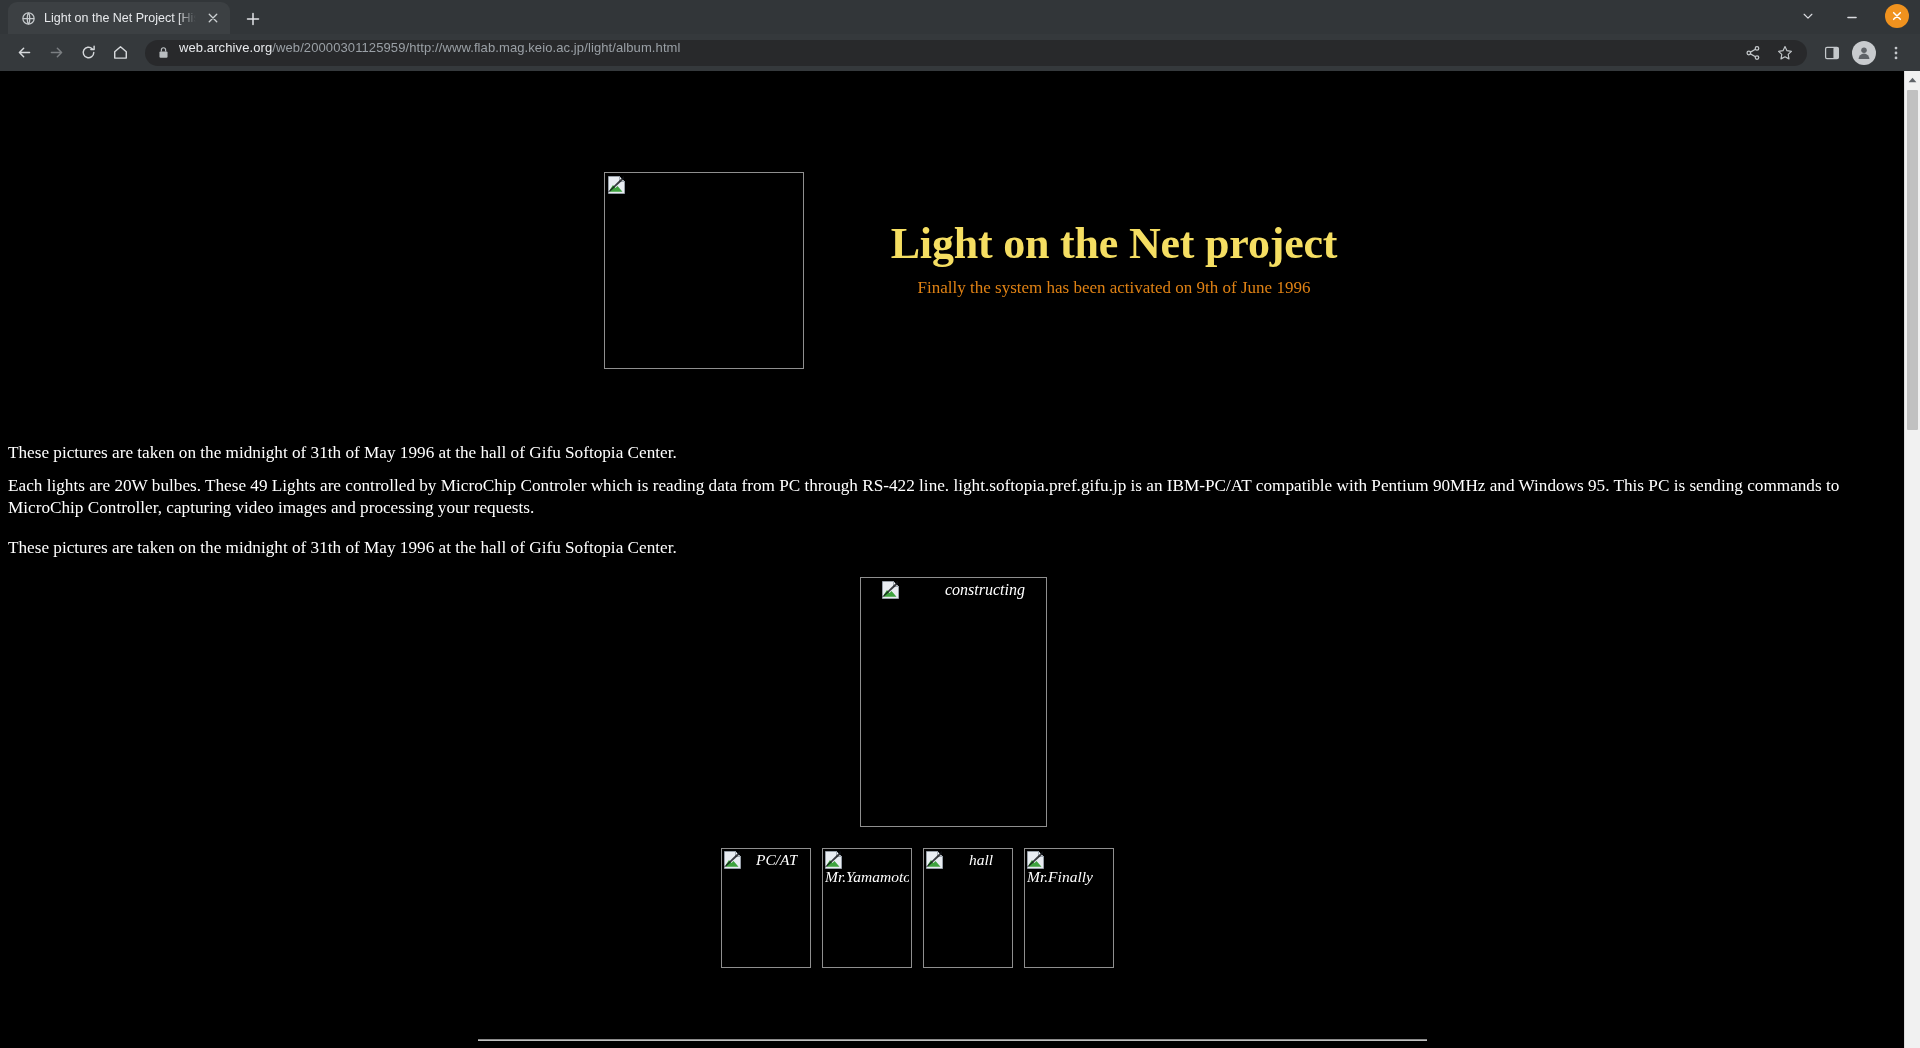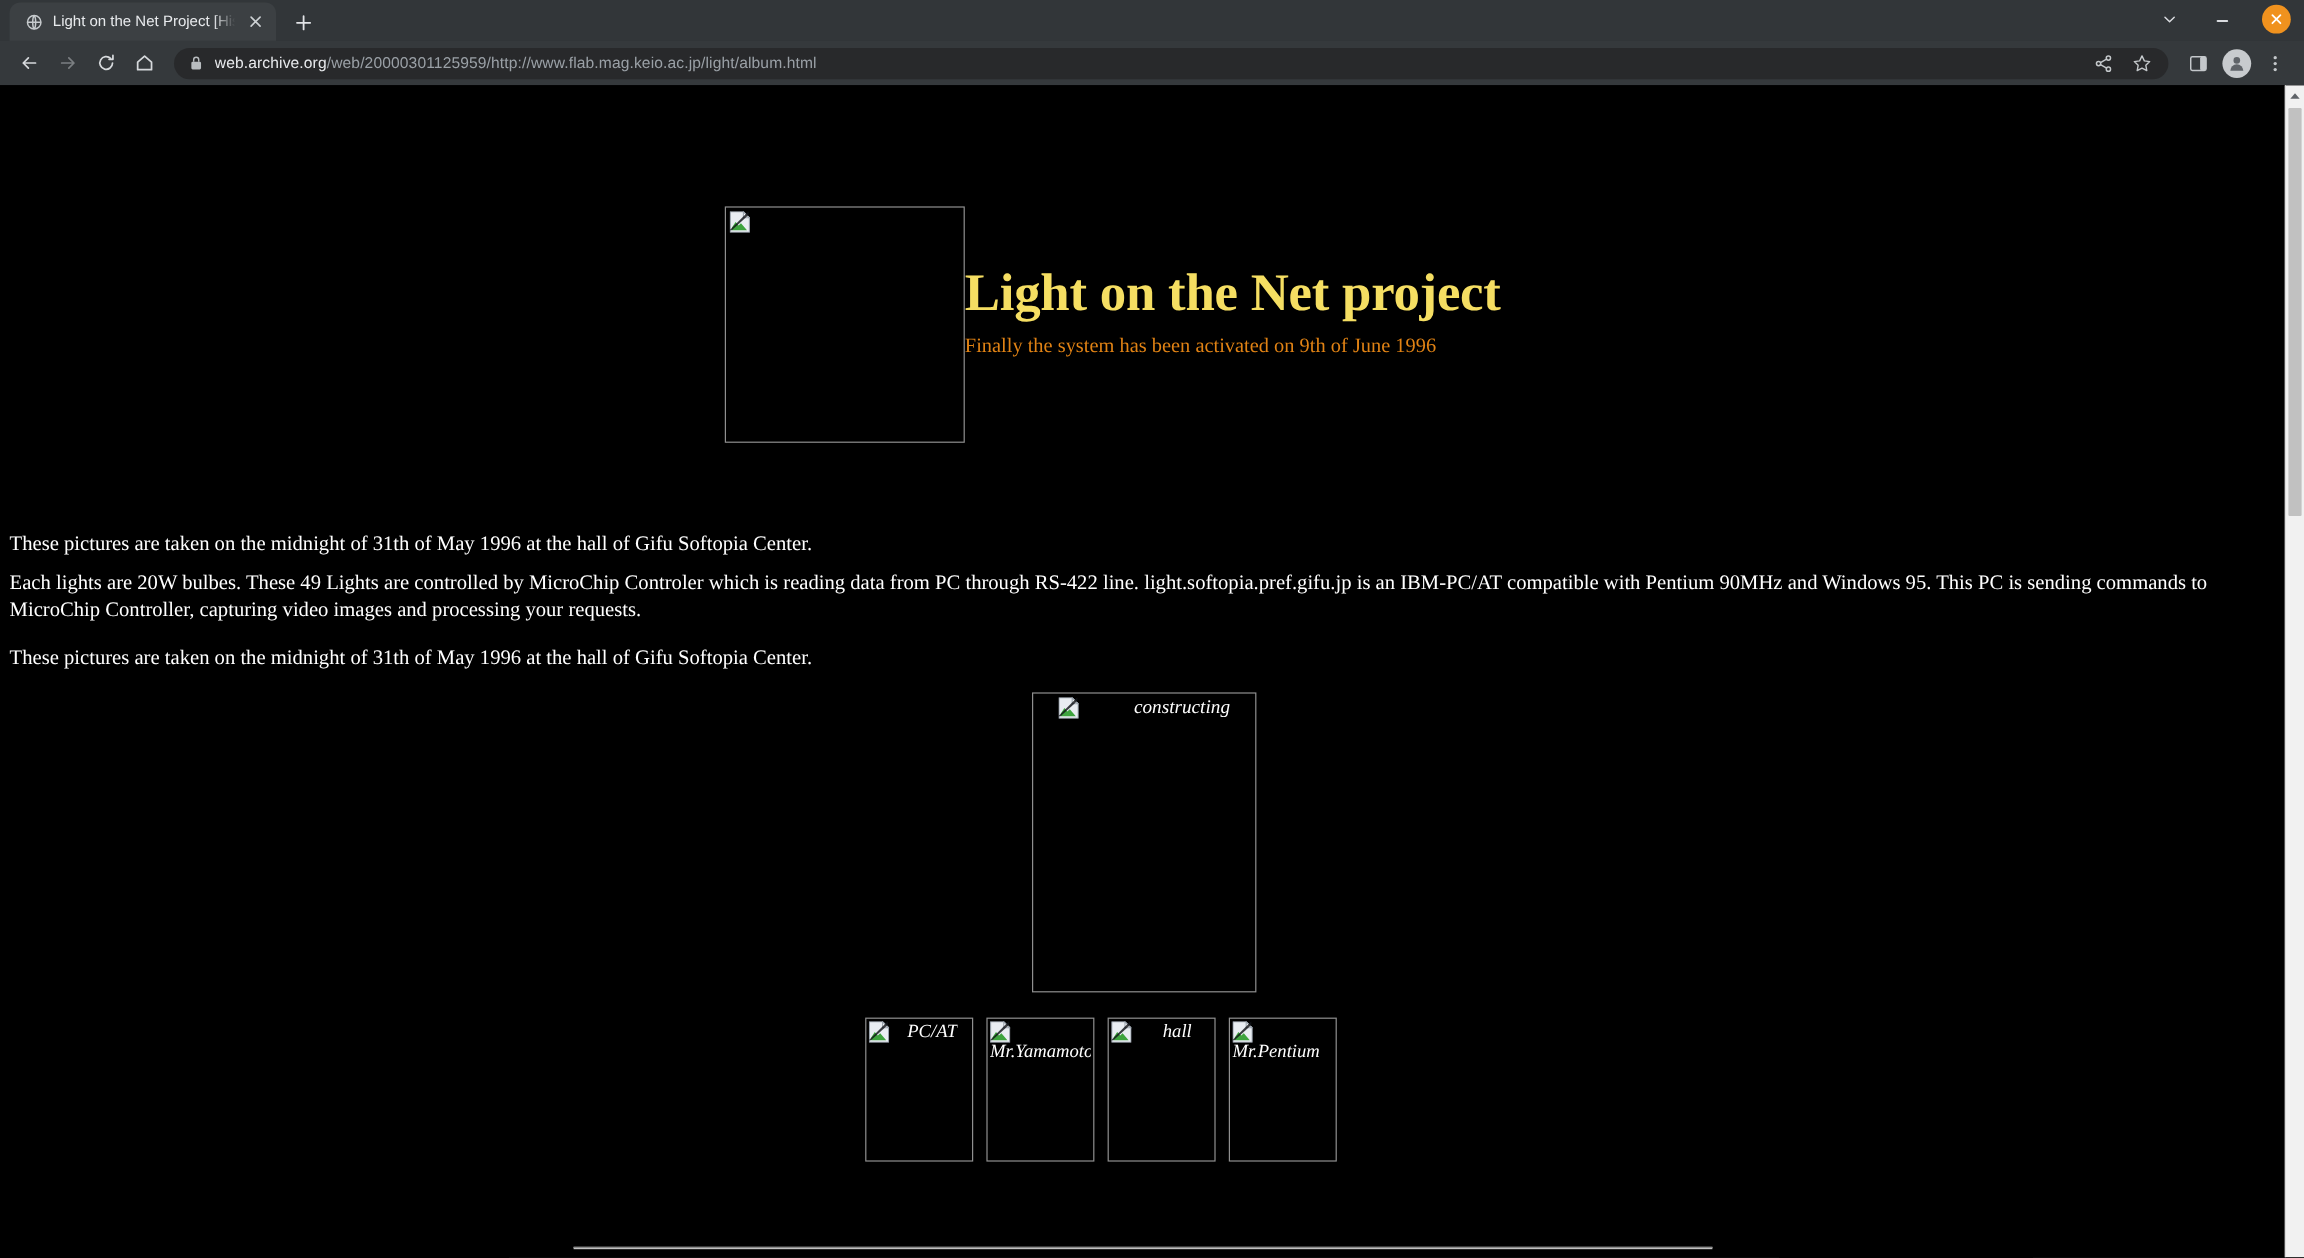--- a/index.html
+++ b/index.html
@@ -92,21 +92,21 @@
     border-radius:50%;
     color:#cdd1d4;
   }
   .navbtn.disabled { color:#767a7d; }
   .omnibox {
     flex: 1 1 auto;
     height: 26px;
     background:#28292b;
     border-radius: 14px;
     margin: 0 8px;
-    display:flex; align-items:center;
+    display:flex; 
     padding: 0 10px 0 13px;
     gap: 9px;
     min-width: 0;
   }
   .lock { flex:0 0 12px; display:flex; align-items:center; color:#b9bdc0; }
   .urltext {
     flex:1 1 auto; min-width:0;
     color:#9aa0a6;
     font-size: 13px;
     white-space: nowrap; overflow:hidden;
@@ -168,21 +168,21 @@
     background:#000;
   }
   .brokenimg {
     position:absolute; left:3px; top:3px;
     width: 17px; height: 18px;
   }
   .hdr-text {
     position:absolute;
     left: 804px; top: 150px;
     width: 620px;
-    text-align:left;
+    text-align:center;
   }
   .title {
     color:#f5de62;
     font-family:"Liberation Serif", serif;
     font-weight:bold;
     font-size: 44px;
     line-height: 1.05;
     letter-spacing: -0.2px;
   }
   .subtitle {
@@ -467,21 +467,21 @@
         <div class="thumb">
           <div class="alt-row" style="display:block;">
             <span class="brokenimg" style="position:static;display:block;width:17px;height:18px;">
               <svg width="17" height="18" viewBox="0 0 17 18">
                 <path d="M0.5 0.5 H11.5 L16.5 5.5 V17.5 H0.5 Z" fill="#e9edf2" stroke="#9aa3ad" stroke-width="0.9"></path>
                 <path d="M11.5 0.5 L11.5 5.5 L16.5 5.5 Z" fill="#ffffff" stroke="#9aa3ad" stroke-width="0.9"></path>
                 <path d="M2 13.5 L5 9 L7.5 12 L9.5 10 L14.5 15.8 H2 Z" fill="#3ea33e"></path>
                 <path d="M1.8 15.8 L15.8 3.2 L15.8 0 L0 15.8 Z" fill="#111418" opacity="0.82"></path>
               </svg>
             </span>
-            <span class="alt-label" style="display:block;margin-top:-1px;">Mr.Pentium</span>
+            <span class="alt-label" style="display:block;margin-top:-1px;">Mr.Finally</span>
           </div>
         </div>
 
       </div>
 
       <div class="hr" id="hr1"></div>
 
     </div>
 
     <div class="scrollbar">

